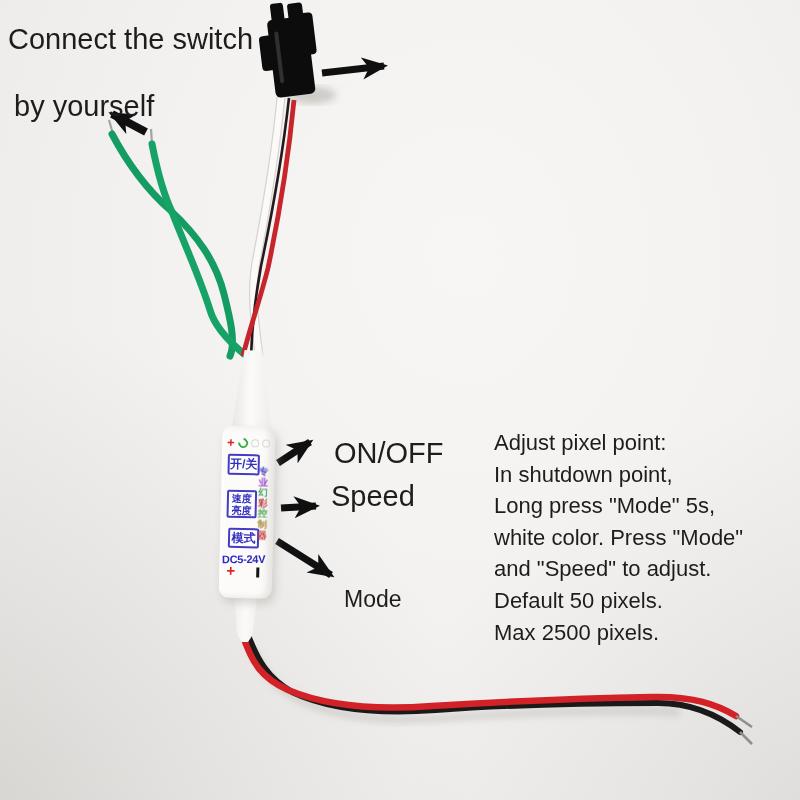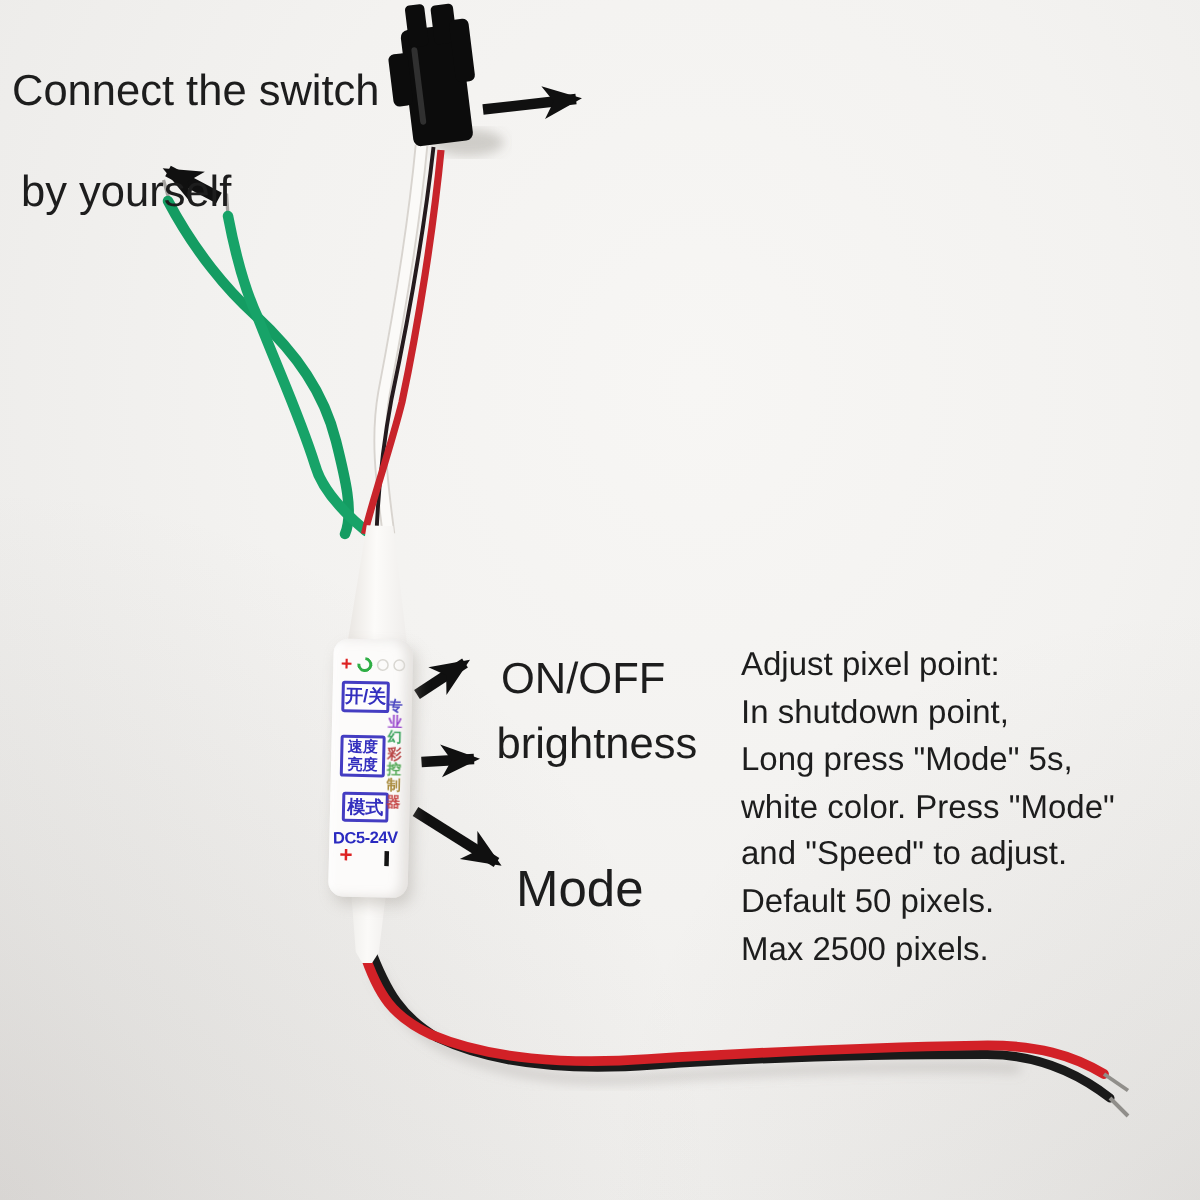--- a/index.html
+++ b/index.html
@@ -7,26 +7,26 @@
     position:relative;width:800px;height:800px;overflow:hidden;
     background:
       radial-gradient(circle at 0% 100%, rgba(120,114,108,0.14), rgba(120,114,108,0) 42%),
       radial-gradient(circle at 100% 100%, rgba(120,114,108,0.10), rgba(120,114,108,0) 35%),
       radial-gradient(ellipse at 58% 32%, #f7f6f4 0%, #f3f2f0 45%, #edecea 80%, #e8e6e4 100%);
     font-family:"Liberation Sans", sans-serif;
     color:#1d1d1d;
   }
   .art{position:absolute;left:0;top:0;z-index:1;}
   .txt{position:absolute;z-index:5;white-space:nowrap;}
-  .t-topleft{left:8px;top:46px;font-size:29px;line-height:31px;}
+  .t-topleft{left:8px;top:24px;font-size:29px;line-height:31px;}
   .t-topleft .l2{padding-left:6px;margin-top:36px;}
   .t-topright{left:419px;top:17px;font-size:29px;line-height:32px;}
   .lbl-onoff{left:334px;top:437px;font-size:29px;}
   .lbl-speed{left:331px;top:481px;font-size:29px;line-height:31px;}
-  .lbl-mode{left:344px;top:574px;font-size:34px;}
+  .lbl-mode{left:344px;top:586px;font-size:23px;}
   .paragraph{left:494px;top:391px;font-size:22px;line-height:31.6px;margin-top:36px;}
 
   
   .device{position:absolute;left:208px;top:346px;width:64px;height:300px;z-index:3;transform:rotate(1.3deg);}
   .sleeve{position:absolute;left:22px;top:4px;width:40px;height:80px;
     background:linear-gradient(90deg,#e9e6e2,#fcfbf9 45%,#efedeb);
     clip-path:polygon(28% 0,72% 0,100% 100%,0 100%);}
   .dbody{position:absolute;left:13px;top:80px;width:53px;height:172px;border-radius:10px;
     background:#fcfbfa;
     box-shadow:inset -5px 0 7px rgba(185,180,174,.35), inset 3px 2px 5px rgba(255,255,255,.8), 3px 5px 9px rgba(160,154,148,.38);}
@@ -139,21 +139,21 @@
 
   <div class="txt t-topleft">
     <div class="l1">Connect the switch</div>
     <div class="l2">by yourself</div>
   </div>
 
 
   <div class="txt lbl-onoff">ON/OFF</div>
 
   <div class="txt lbl-speed">
-    <div>brightness</div>
+    <div>Speed</div>
   </div>
 
   <div class="txt lbl-mode">Mode</div>
 
   <div class="txt paragraph">
     <div>Adjust pixel point:</div>
     <div>In shutdown point,</div>
     <div>Long press "Mode" 5s,</div>
     <div>white color. Press "Mode"</div>
     <div>and "Speed" to adjust.</div>

